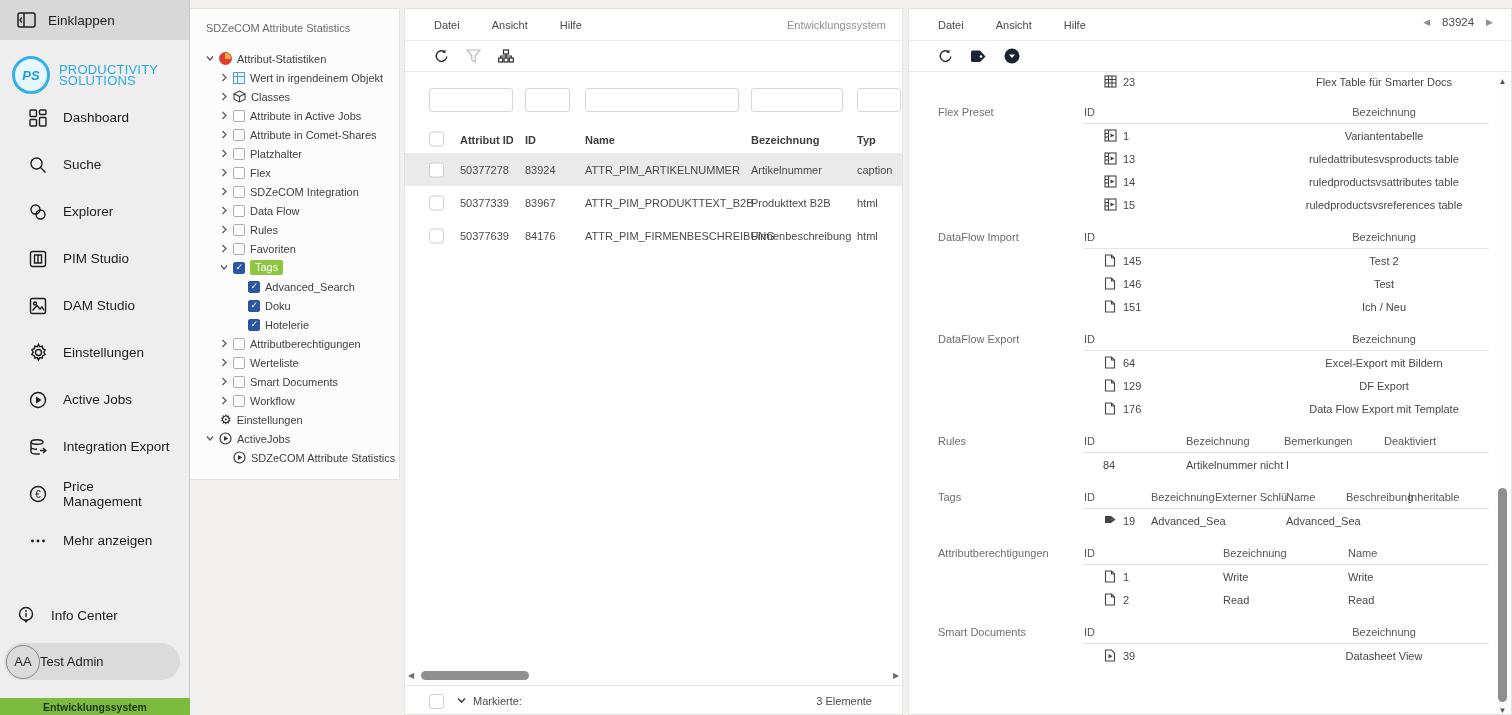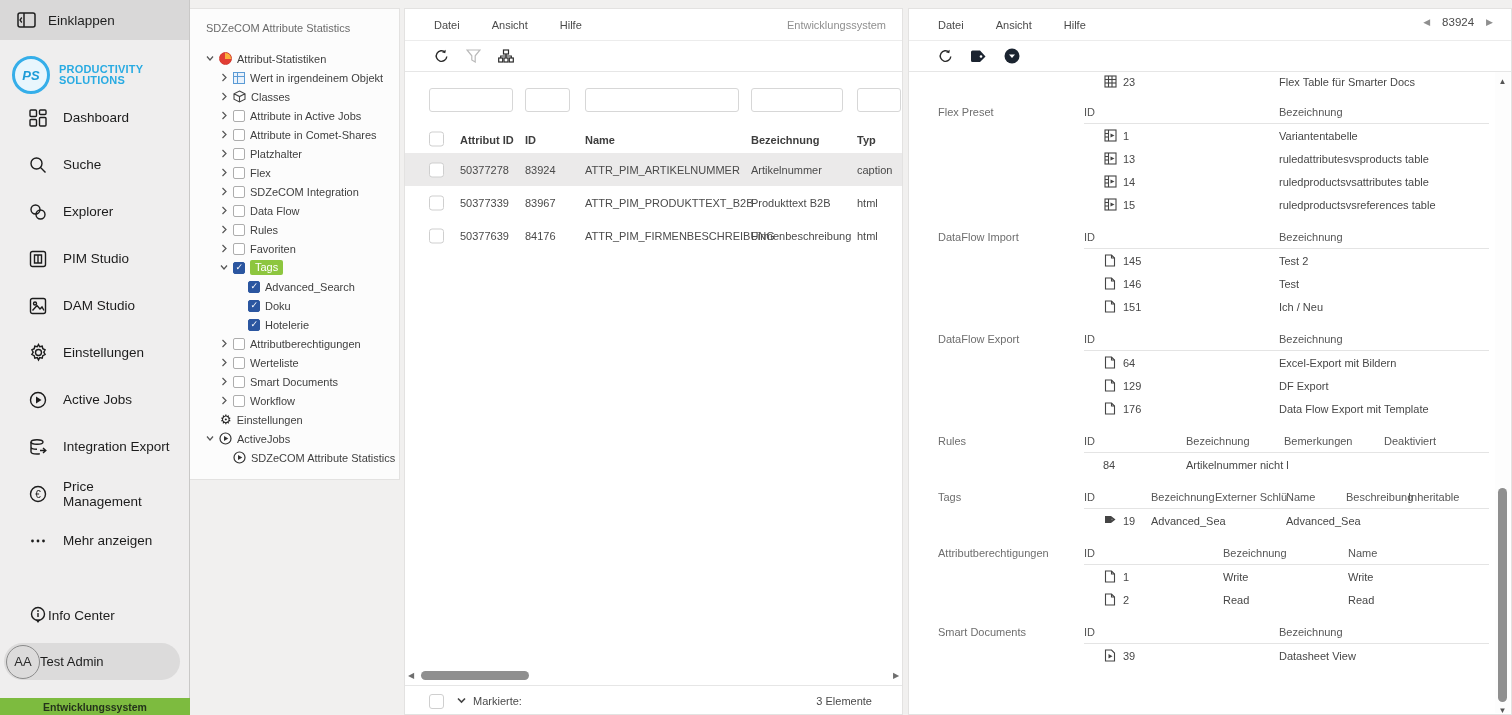--- a/index.html
+++ b/index.html
@@ -5,26 +5,26 @@
   * { margin:0; padding:0; box-sizing:border-box; }
   html,body { width:1512px; height:715px; overflow:hidden; }
   body { font-family:"Liberation Sans", sans-serif; background:#f1f0ef; color:#3c3c3c; position:relative; }
   svg { display:block; }
 
   
   .sidebar { position:absolute; left:0; top:0; width:190px; height:715px; background:#efeeee; border-right:1px solid #c9c8c7; }
   .collapse-row { height:40px; background:#d9d8d8; display:flex; align-items:center; gap:12px; padding-left:17px; font-size:13.5px; color:#1e1e1e; cursor:pointer; }
   .brand { display:flex; align-items:center; gap:9px; padding:14px 0 0 12px; height:56px; }
   .brand-circle { width:38px; height:38px; border-radius:50%; background:#e8f6fd; border:3px solid #35aee9; color:#1b9cd8; display:flex; align-items:center; justify-content:center; font-size:13px; font-weight:bold; font-style:italic; }
-  .brand-text { color:#29abe2; font-weight:bold; font-size:11px; line-height:11px; letter-spacing:.2px; }
+  .brand-text { color:#29abe2; font-weight:normal; font-size:13px; line-height:11px; letter-spacing:.2px; }
   .side-nav { position:absolute; top:94px; left:0; right:17px; }
   .nav-item { height:47px; display:flex; align-items:center; gap:15px; padding-left:28px; font-size:13.5px; color:#1c1c1c; cursor:pointer; }
   .nav-ic { width:20px; height:20px; flex:none; display:flex; align-items:center; justify-content:center; }
   .nav-ic svg { stroke:#1c1c1c; fill:none; stroke-width:1.4; }
-  .info-item { position:absolute; top:592px; left:0; right:0; height:47px; display:flex; align-items:center; padding-left:28px; font-size:13.5px; color:#1c1c1c; cursor:pointer; }
+  .info-item { position:absolute; top:592px; left:0; right:0; height:47px; display:flex; align-items:center; gap:15px; padding-left:16px; font-size:13.5px; color:#1c1c1c; cursor:pointer; }
   .user-pill { position:absolute; top:643px; left:4px; width:176px; height:37px; background:#dcdbdb; border-radius:19px; display:flex; align-items:center; gap:0; padding-left:2px; cursor:pointer; }
   .avatar { width:34px; height:34px; border-radius:50%; border:1px solid #8b8b8b; display:flex; align-items:center; justify-content:center; font-size:13px; color:#2b2b2b; background:transparent; }
   .user-name { font-size:13px; color:#1c1c1c; }
   .env-bar { position:absolute; bottom:0; left:0; width:190px; height:17px; background:#7dbb3f; display:flex; align-items:center; justify-content:center; font-size:10.5px; font-weight:bold; color:#24331b; }
 
   
   .tree-panel { position:absolute; left:190px; top:0; width:210px; height:715px; background:#f1f0ef; }
   .tree-card { position:absolute; left:0; top:8px; width:210px; height:472px; background:#fcfcfc; border:1px solid #e3e2e1; border-left:none; }
   .tree-title { padding:13px 0 0 16px; font-size:11px; color:#6b6b6b; height:40px; }
   .tree { padding-left:16px; }
@@ -76,21 +76,21 @@
   
   .detail-card { left:908px; width:604px; height:707px; }
   .pager { position:absolute; right:18px; top:7px; display:flex; align-items:center; gap:12px; font-size:11.5px; color:#4a4a4a; }
   .pg-arrow { color:#8f8f8f; font-size:9px; cursor:pointer; }
   .detail-body { position:relative; height:644px; overflow:hidden; }
   .section { display:flex; padding-left:29px; margin-bottom:10px; }
   .sec-label { width:146px; flex:none; font-size:11px; color:#6e6e6e; padding-top:5px; }
   .sec-table { flex:1; margin-right:22px; font-size:11px; color:#474747; }
   .sec-header { display:flex; align-items:center; height:23px; border-bottom:1px solid #e4e4e4; color:#565656; white-space:nowrap; }
   .sec-row { display:flex; align-items:center; height:23px; cursor:pointer; white-space:nowrap; }
-  .cols2 > :nth-child(1) { width:195px; flex:none; } .cols2 > :nth-child(2) { flex:1; }
+  .cols2 > :nth-child(1) { width:195px; flex:none; } .cols2 > :nth-child(2) { flex:1;text-align:center; }
   .colsR > :nth-child(1) { width:102px; flex:none; } .colsR > :nth-child(2) { width:98px; flex:none; }
   .colsR > :nth-child(3) { width:100px; flex:none; } .colsR > :nth-child(4) { flex:1; }
   .colsT > :nth-child(1) { width:67px; flex:none; } .colsT > :nth-child(2) { width:64px; flex:none; }
   .colsT > :nth-child(3) { width:71px; flex:none; } .colsT > :nth-child(4) { width:60px; flex:none; }
   .colsT > :nth-child(5) { width:62px; flex:none; } .colsT > :nth-child(6) { flex:1; }
   .colsA > :nth-child(1) { width:139px; flex:none; } .colsA > :nth-child(2) { width:125px; flex:none; } .colsA > :nth-child(3) { flex:1; }
   .idcell { display:flex; align-items:center; gap:6px;padding-left:20px; }
   .row-ic { width:13px; height:13px; flex:none; }
   .row-ic svg { stroke:#444; fill:none; stroke-width:1.1; }
   .partial-row { height:19px; overflow:hidden; margin-bottom:10px; }

